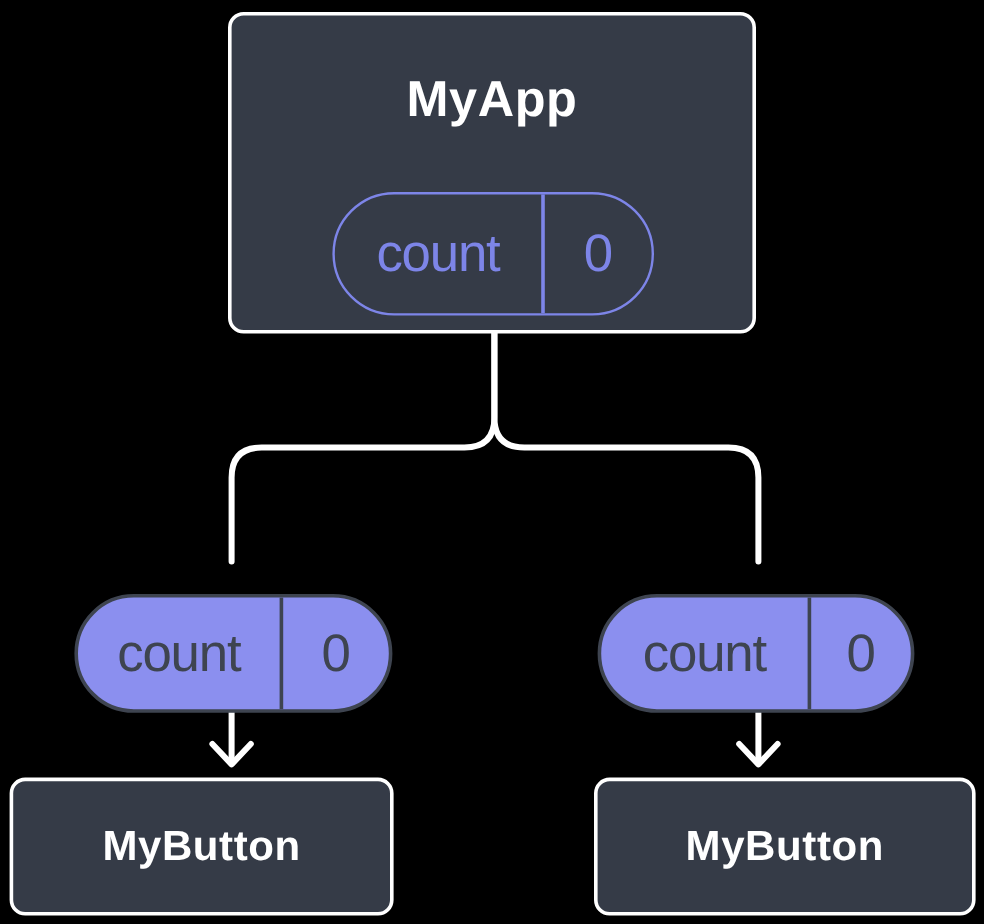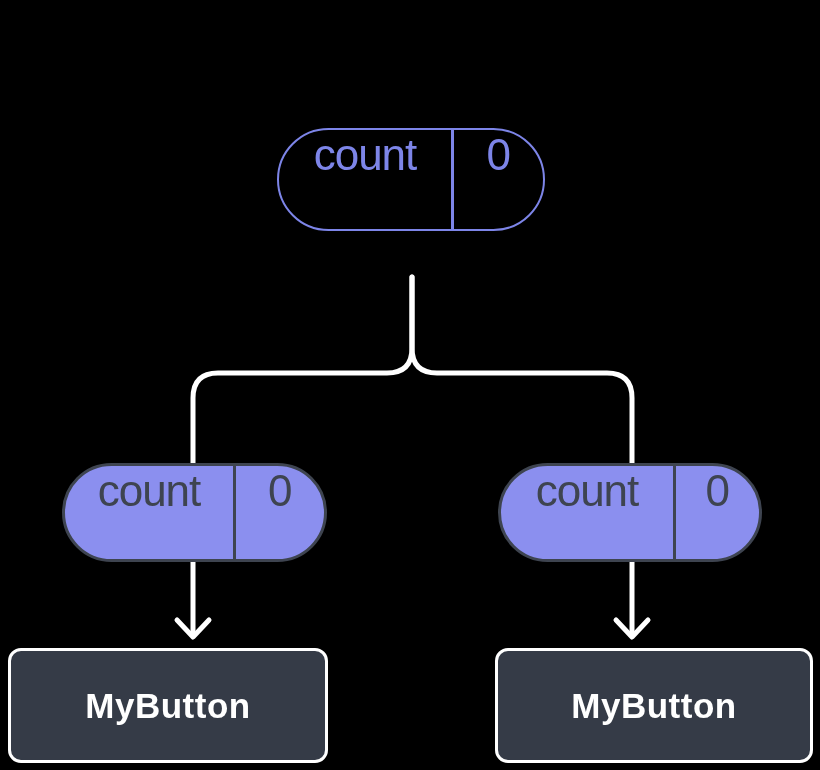--- a/index.html
+++ b/index.html
@@ -44,25 +44,26 @@
     top: 0; bottom: 0;
     display: flex;
     align-items: center;
     justify-content: center;
     font-size: 35px;
   }
   .pill {
     position: absolute;
     z-index: 3;
     display: flex;
-    align-items: flex-start;
+    align-items: center;
     border-radius: 999px;
     box-sizing: border-box;
     font-size: 44px;
     letter-spacing: -1px;
+    margin-top: 32px;
   }
   .pill .cell {
     display: flex;
     align-items: center;
     justify-content: center;
   }
   .pill .divider {
     width: 2.5px;
     align-self: stretch;
   }
@@ -104,20 +105,23 @@
     <g fill="none" stroke="var(--line, #fff)" stroke-width="5" stroke-linecap="round" stroke-linejoin="round">
       <path d="M412 277 V348 Q412 373 387 373 H218 Q193 373 193 398 V468"></path>
       <path d="M412 277 V348 Q412 373 437 373 H607 Q632 373 632 398 V468"></path>
       <path d="M193 560 V633"></path>
       <path d="M177 620 L193 637 L209 620"></path>
       <path d="M632 560 V633"></path>
       <path d="M616 620 L632 637 L648 620"></path>
     </g>
   </svg>
 
+  <div class="panel" id="myapp-box">
+    <div class="panel-title">MyApp</div>
+  </div>
 
   <div class="pill pill-outline" id="myapp-pill">
     <div class="cell cell-label">count</div>
     <div class="divider"></div>
     <div class="cell cell-value">0</div>
   </div>
 
   <div class="pill pill-filled" id="left-pill">
     <div class="cell cell-label">count</div>
     <div class="divider"></div>

